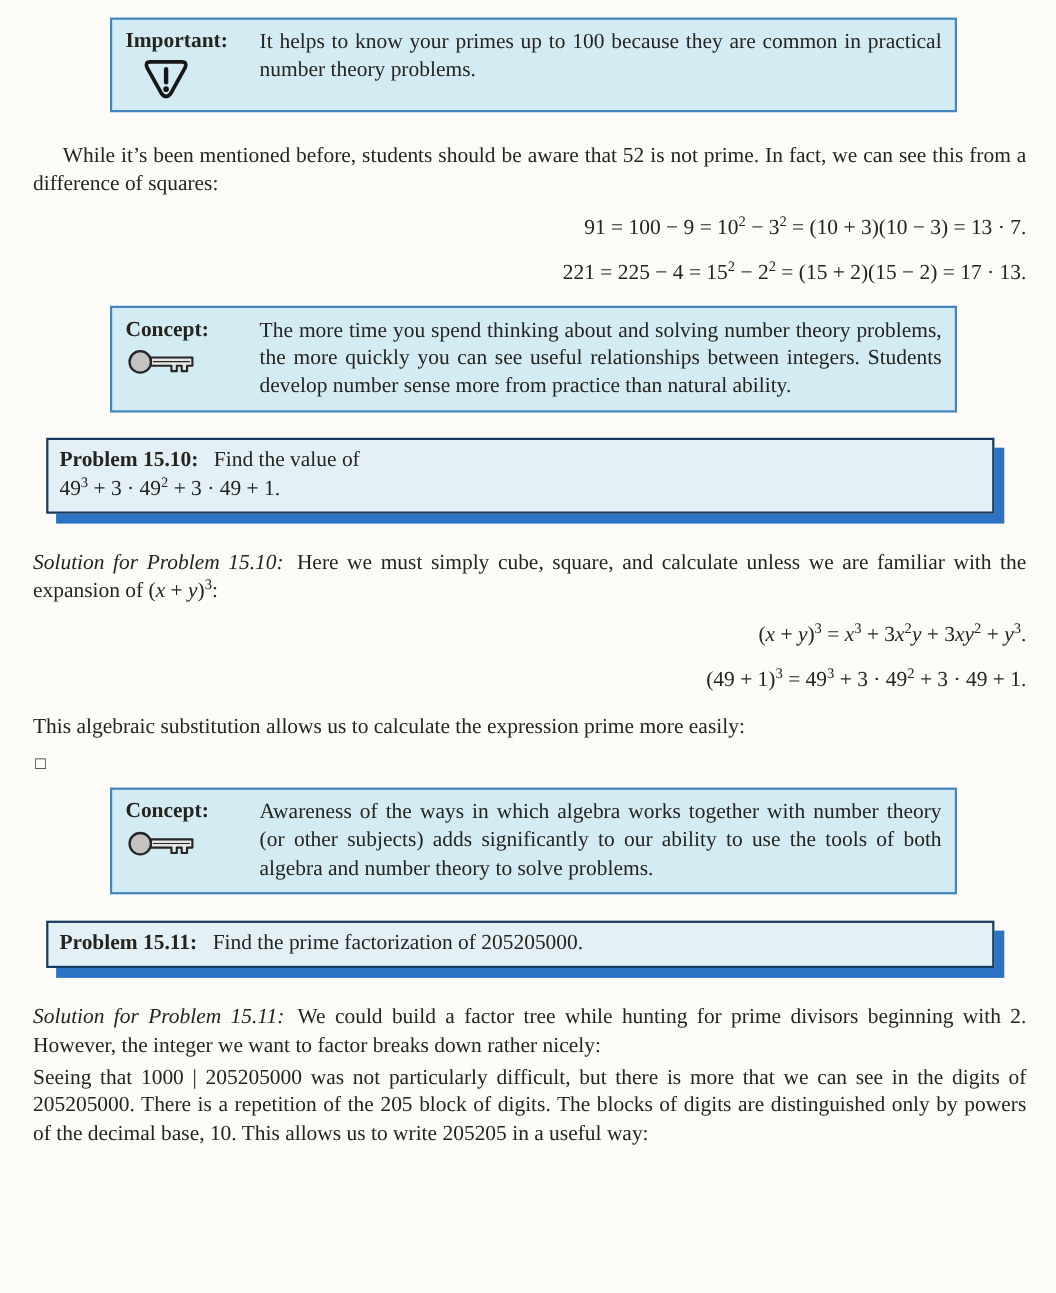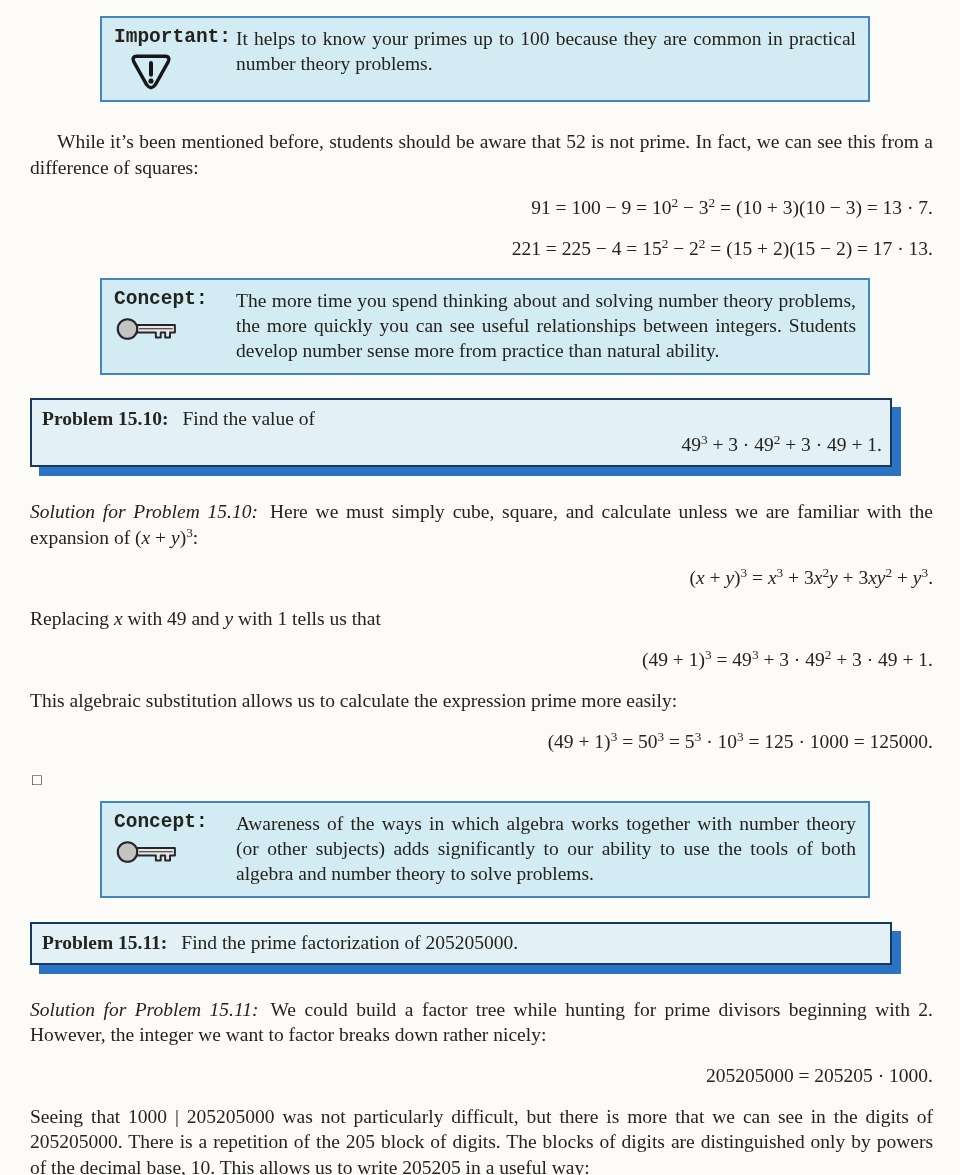--- a/index.html
+++ b/index.html
@@ -29,35 +29,36 @@
   .callout {
     width: 770px;
     margin-left: 70px;
     background: var(--box-fill);
     border: 2px solid var(--box-border);
     padding: 7px 12px 9px 12px;
     display: grid;
     grid-template-columns: 114px 1fr;
     column-gap: 8px;
   }
-  .callout-label-cell { display: flex; flex-direction: column; font-family: Liberation Mono, monospace; }
+  .callout-label-cell { display: flex; flex-direction: column; }
   .callout-label { font-weight: bold; white-space: nowrap; }
   .callout-icon { margin: 3px 0 0 16px; }
   .callout-text { text-align: justify; padding-top: 1px; }
   
   .problem-box {
     width: 862px;
     background: var(--problem-fill);
     border: 2px solid var(--problem-border);
     box-shadow: 9px 9px 0 var(--problem-shadow);
-    padding: 6px 8px 8px 10px;
+    padding: 6px 24px 8px 10px;
+    margin-left: 12px;
   }
   .problem-title .problem-label { font-weight: bold; }
   .problem-title .problem-prompt { margin-left: 14px; }
-  .problem-eq { text-align: right; margin-top: 1px; }
+  .problem-eq { text-align: left; margin-top: 1px; }
   
   .para { text-align: justify; }
   .para.indent { text-indent: 27px; }
   .equation { text-align: right; }
   .solution-label { font-style: italic; margin-right: 12px; margin-top: 25px; }
   sup { font-size: 0.68em; line-height: 0; }
   .qed { font-size: 16px; margin: 12px 0 10px 2px; }
   
   .sp-a { margin-bottom: 27px; }   
   .m-eq { margin: 15px 0 16px; }
@@ -103,24 +104,22 @@
     <div class="problem-title">
       <span class="problem-label">Problem 15.10:</span><span class="problem-prompt">Find the value of</span>
     </div>
     <div class="problem-eq">49<sup>3</sup> + 3 · 49<sup>2</sup> + 3 · 49 + 1.</div>
   </div>
 
   <p class="para m-par">
     <span class="solution-label">Solution for Problem 15.10:</span><span>Here we must simply cube, square, and calculate unless we are familiar with the expansion of (<i>x</i> + <i>y</i>)<sup>3</sup>:</span>
   </p>
   <div class="equation m-eq">(<i>x</i> + <i>y</i>)<sup>3</sup> = <i>x</i><sup>3</sup> + 3<i>x</i><sup>2</sup><i>y</i> + 3<i>x</i><i>y</i><sup>2</sup> + <i>y</i><sup>3</sup>.</div>
-  <p class="para">Replacing <i>x</i> with 49 and <i>y</i> with 1 tells us that</p>
   <div class="equation m-eq">(49 + 1)<sup>3</sup> = 49<sup>3</sup> + 3 · 49<sup>2</sup> + 3 · 49 + 1.</div>
   <p class="para">This algebraic substitution allows us to calculate the expression prime more easily:</p>
-  <div class="equation m-eq">(49 + 1)<sup>3</sup> = 50<sup>3</sup> = 5<sup>3</sup> · 10<sup>3</sup> = 125 · 1000 = 125000.</div>
   <div class="qed">□</div>
 
   <div class="callout sp-d">
     <div class="callout-label-cell">
       <span class="callout-label">Concept:</span>
       <svg class="callout-icon" width="62" height="28" viewBox="0 0 70 30" style="margin-left:2px">
         <circle cx="13" cy="15" r="11" fill="#c3c3c1" stroke="#26262a" stroke-width="2.4"></circle>
         <path d="M24 10.5 H66.5 V19 H61 V24.5 H55.5 V19 H50.5 V24.5 H45 V19 H24 Z" fill="#e6e6e2" stroke="#26262a" stroke-width="2.2" stroke-linejoin="round"></path>
         <line x1="26" y1="14.8" x2="64" y2="14.8" stroke="#26262a" stroke-width="1.2"></line>
       </svg>
@@ -130,16 +129,15 @@
 
   <div class="problem-box sp-c">
     <div class="problem-title">
       <span class="problem-label">Problem 15.11:</span><span class="problem-prompt">Find the prime factorization of 205205000.</span>
     </div>
   </div>
 
   <p class="para m-par">
     <span class="solution-label">Solution for Problem 15.11:</span><span>We could build a factor tree while hunting for prime divisors beginning with 2. However, the integer we want to factor breaks down rather nicely:</span>
   </p>
-  <div class="equation m-eq">205205000 = 205205 · 1000.</div>
   <p class="para">Seeing that 1000 | 205205000 was not particularly difficult, but there is more that we can see in the digits of 205205000. There is a repetition of the 205 block of digits. The blocks of digits are distinguished only by powers of the decimal base, 10. This allows us to write 205205 in a useful way:</p>
 
 </div>
 
 </body></html>

